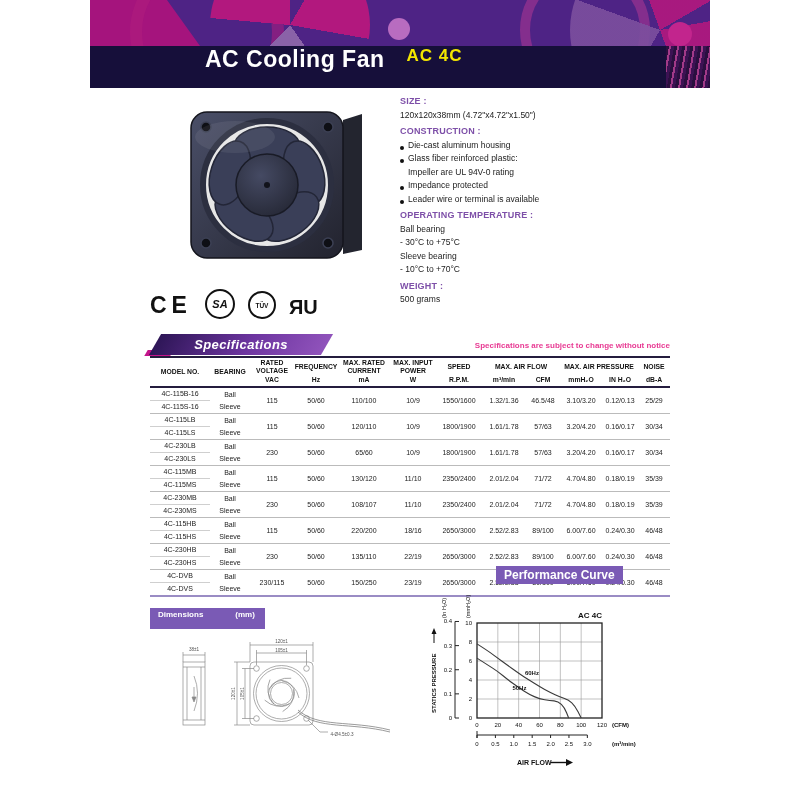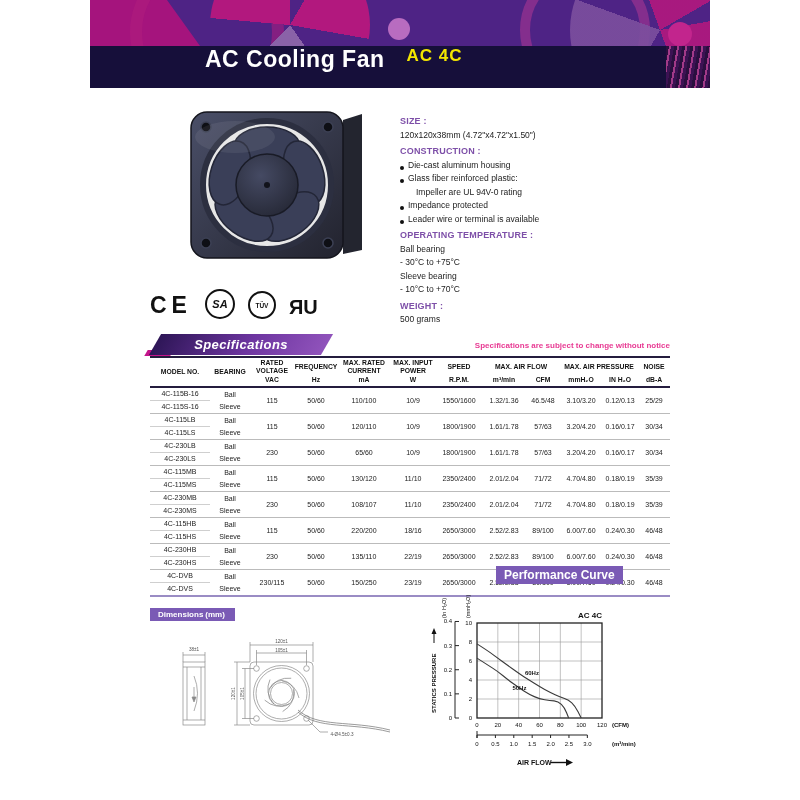--- a/index.html
+++ b/index.html
@@ -25,25 +25,25 @@
               display:flex;}
   .title-band .t-main{padding-left:115px;color:#fff;font-size:23px;font-weight:bold;letter-spacing:.5px;}
   .title-band .t-model{margin-left:22px;color:#f3e600;font-size:17px;font-weight:bold;letter-spacing:1px;}
   .band-photo{position:absolute;right:0;top:0;width:44px;height:42px;
               background:repeating-linear-gradient(100deg,#2a0f3f 0 3px,#a13a88 3px 5px,#3c1253 5px 8px);}
 
   
   .fan-photo{position:absolute;left:185px;top:102px;width:190px;height:160px;}
 
   
-  .info-col{position:absolute;left:400px;top:112px;width:278px;font-size:8.5px;line-height:13.5px;color:#222;}
+  .info-col{position:absolute;left:400px;top:92px;width:278px;font-size:8.5px;line-height:13.5px;color:#222;}
   .p-head{color:#7d4fa8;font-weight:bold;font-size:9px;letter-spacing:.2px;margin-top:3px;}
   .c-row{display:flex;align-items:center;}
   .c-row .dot{width:4px;height:4px;border-radius:50%;background:#111;margin:5px 4px 0 0;flex:none;}
-  .c-row.nobullet{padding-left:8px;margin-left:8px;}
+  .c-row.nobullet{padding-left:8px;}
   .op-row{display:flex;flex-direction:column;}
   .op-row .op-name{width:72px;}
 
   
   .certs{position:absolute;left:150px;top:283px;height:36px;display:flex;align-items:flex-end;gap:13px;color:#111;}
   .cert-ce{font-size:23px;font-weight:bold;letter-spacing:5px;font-family:"Liberation Sans",sans-serif;}
   .cert-circle{width:26px;height:26px;border:2.2px solid #111;border-radius:50%;
                display:flex;align-items:center;justify-content:center;}
   .cert-circle .sa{font-size:11px;font-weight:bold;font-style:italic;}
   .cert-circle.tuv{width:24px;height:24px;}
@@ -68,21 +68,21 @@
   table.spec tbody tr{border-bottom:1px solid #bbb;height:25px;}
   table.spec tbody tr:last-child{border-bottom:2px solid #9a8cc4;}
   table.spec td{font-size:7px;text-align:center;vertical-align:middle;padding:0;}
   td.model-cell{text-align:left;padding-left:2px;}
   .mdl{height:12px;line-height:12px;white-space:nowrap;}
   .mdl1{border-bottom:1px solid #cfcfcf;}
   .brg{height:12px;line-height:12px;}
 
   
   .dim-label{position:absolute;left:150px;top:608px;background:#7a5ab5;color:#fff;font-size:8px;
-             font-weight:bold;padding:2px 10px 2px 8px;display:flex;gap:2px;}
+             font-weight:bold;padding:2px 10px 10px 8px;display:flex;gap:32px;}
   .dims-svg{position:absolute;left:150px;top:632px;}
 
   
   .perf-banner{position:absolute;left:496px;top:566px;background:#7a5ab5;color:#fff;font-size:12px;
                font-weight:bold;padding:2px 8px;z-index:3;}
   .perf-chart{position:absolute;left:425px;top:585px;}
 </style>
 </head>
 <body>
 

